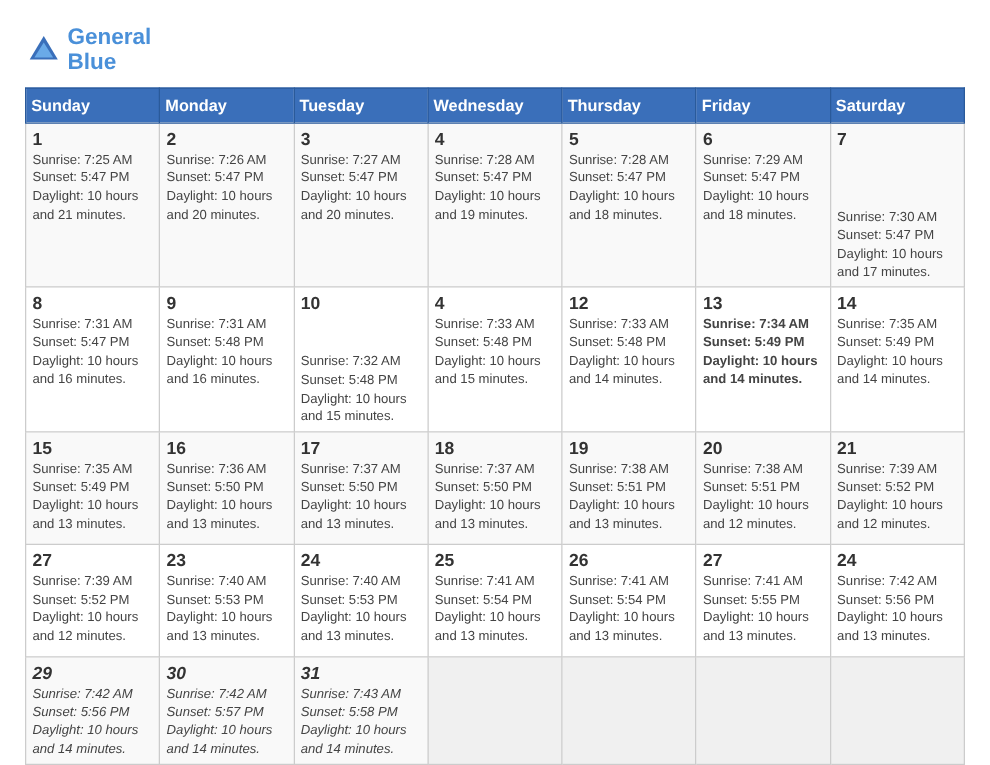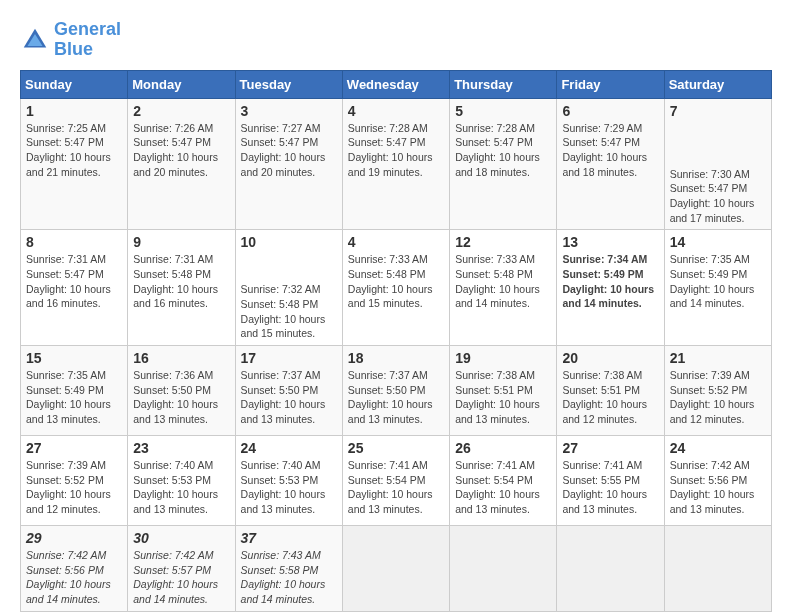--- a/index.html
+++ b/index.html
@@ -336,21 +336,21 @@
 and 14 minutes.</div>
         </td>
         <td>
           <span class="day-number">30</span>
           <div class="day-info" style="white-space: pre-line;">Sunrise: 7:42 AM
 Sunset: 5:57 PM
 Daylight: 10 hours
 and 14 minutes.</div>
         </td>
         <td>
-          <span class="day-number">37</span>
+          <span class="day-number">31</span>
           <div class="day-info" style="white-space: pre-line;">Sunrise: 7:43 AM
 Sunset: 5:58 PM
 Daylight: 10 hours
 and 14 minutes.</div>
         </td>
         <td class="empty-cell"></td>
         <td class="empty-cell"></td>
         <td class="empty-cell"></td>
         <td class="empty-cell"></td>
       </tr>

